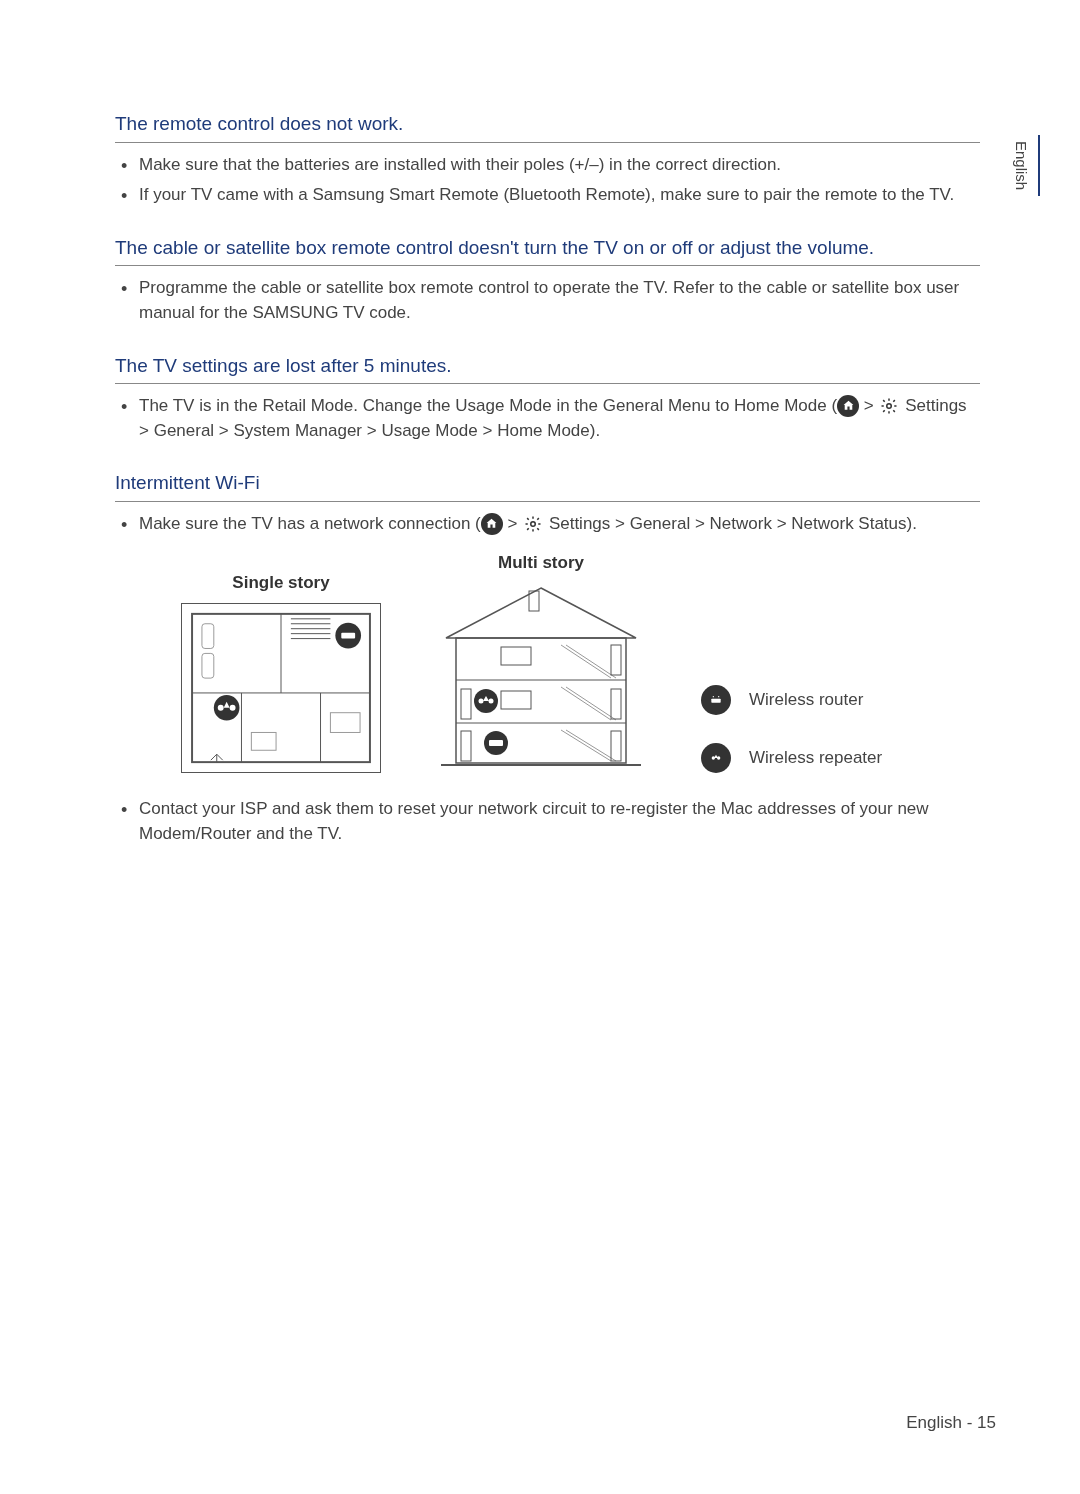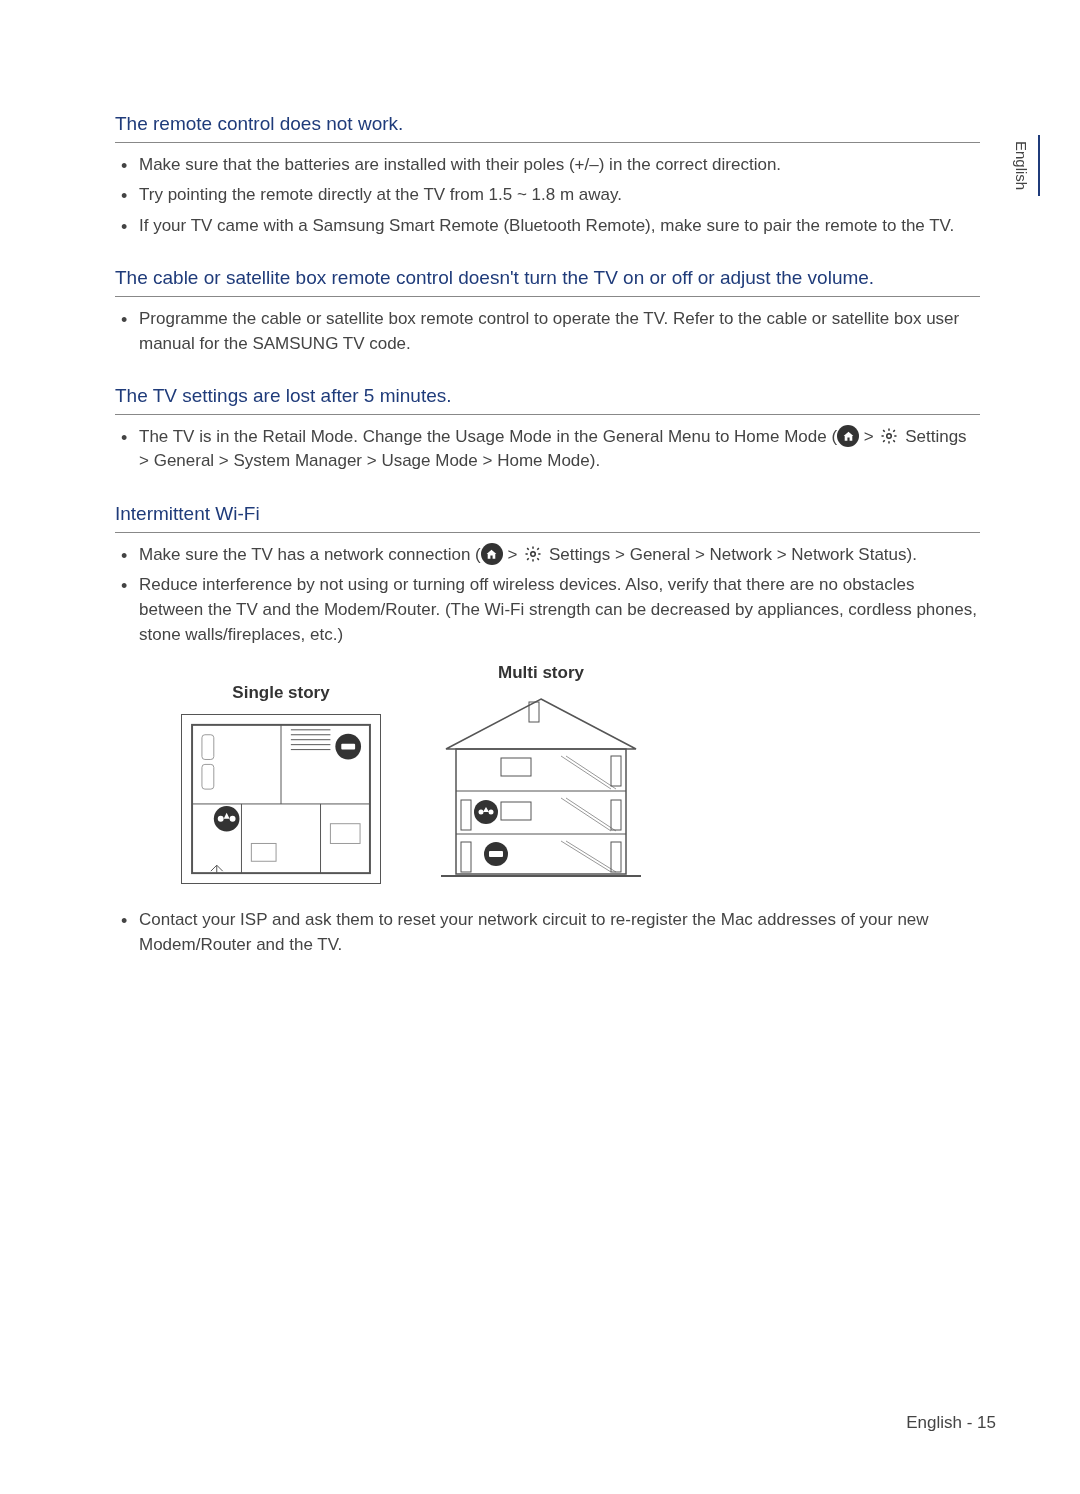--- a/index.html
+++ b/index.html
@@ -102,21 +102,20 @@
   }
 </style>
 </head>
 <body>
 
 <div class="lang-tab">English</div>
 
 <h3 class="section-title">The remote control does not work.</h3>
 <ul class="bullets">
   <li>Make sure that the batteries are installed with their poles (+/–) in the correct direction.</li>
-  <li>Try pointing the remote directly at the TV from 1.5 ~ 1.8 m away.</li>
   <li>If your TV came with a Samsung Smart Remote (Bluetooth Remote), make sure to pair the remote to the TV.</li>
 </ul>
 
 <h3 class="section-title">The cable or satellite box remote control doesn't turn the TV on or off or adjust the volume.</h3>
 <ul class="bullets">
   <li>Programme the cable or satellite box remote control to operate the TV. Refer to the cable or satellite box user manual for the SAMSUNG TV code.</li>
 </ul>
 
 <h3 class="section-title">The TV settings are lost after 5 minutes.</h3>
 <ul class="bullets">
@@ -141,21 +140,20 @@
         <svg viewBox="0 0 24 24" fill="#fff">
           <path d="M12 3l9 8h-2v9h-5v-6h-4v6H5v-9H3z"></path>
         </svg>
       </span><span> &gt; </span><span class="icon-gear">
         <svg viewBox="0 0 24 24" fill="none" stroke="#333" stroke-width="2">
           <circle cx="12" cy="12" r="3"></circle>
           <path d="M12 2v3M12 19v3M4.2 4.2l2.1 2.1M17.7 17.7l2.1 2.1M2 12h3M19 12h3M4.2 19.8l2.1-2.1M17.7 6.3l2.1-2.1"></path>
         </svg>
       </span> <span class="bold">Settings</span><span> &gt; </span><span class="bold">General</span><span> &gt; </span><span class="bold">Network</span><span> &gt; </span><span class="bold">Network Status</span><span>).</span>
   </li>
-  <li>Reduce interference by not using or turning off wireless devices. Also, verify that there are no obstacles between the TV and the Modem/Router. (The Wi-Fi strength can be decreased by appliances, cordless phones, stone walls/fireplaces, etc.)</li>
 </ul>
 
 <div class="diagram-row">
   <div class="diagram-block">
     <div class="diagram-caption">Single story</div>
     <div class="diagram-box">
       <svg viewBox="0 0 200 170" width="198" height="168">
         <rect x="10" y="10" width="180" height="150" fill="none" stroke="#555" stroke-width="2"></rect>
         <line x1="100" y1="10" x2="100" y2="90" stroke="#555"></line>
         <line x1="10" y1="90" x2="190" y2="90" stroke="#555"></line>
@@ -225,19 +223,41 @@
         <rect x="20" y="148" width="10" height="30" fill="none" stroke="#555"></rect>
         <rect x="170" y="148" width="10" height="30" fill="none" stroke="#555"></rect>
         <rect x="170" y="106" width="10" height="30" fill="none" stroke="#555"></rect>
         <rect x="170" y="62" width="10" height="30" fill="none" stroke="#555"></rect>
 
         <line x1="0" y1="182" x2="200" y2="182" stroke="#555" stroke-width="2"></line>
       </svg>
     </div>
   </div>
 
+  <div class="legend">
+    <div class="legend-row">
+      <span class="legend-icon">
+        <svg viewBox="0 0 24 24">
+            <rect x="5" y="10" width="14" height="6" rx="1" fill="#fff"></rect>
+            <circle cx="8" cy="7" r="1" fill="#fff"></circle>
+            <circle cx="16" cy="7" r="1" fill="#fff"></circle>
+          </svg>
+      </span>
+      <span class="legend-label">Wireless router</span>
+    </div>
+    <div class="legend-row">
+      <span class="legend-icon">
+        <svg viewBox="0 0 24 24">
+            <circle cx="8" cy="12" r="2.5" fill="#fff"></circle>
+            <circle cx="16" cy="12" r="2.5" fill="#fff"></circle>
+            <path d="M12 7 l-3 5 h6 z" fill="#fff"></path>
+          </svg>
+      </span>
+      <span class="legend-label">Wireless repeater</span>
+    </div>
+  </div>
 </div>
 
 <ul class="bullets">
   <li>Contact your ISP and ask them to reset your network circuit to re-register the Mac addresses of your new Modem/Router and the TV.</li>
 </ul>
 
 <div class="footer">English - 15</div>
 
 </body></html>

